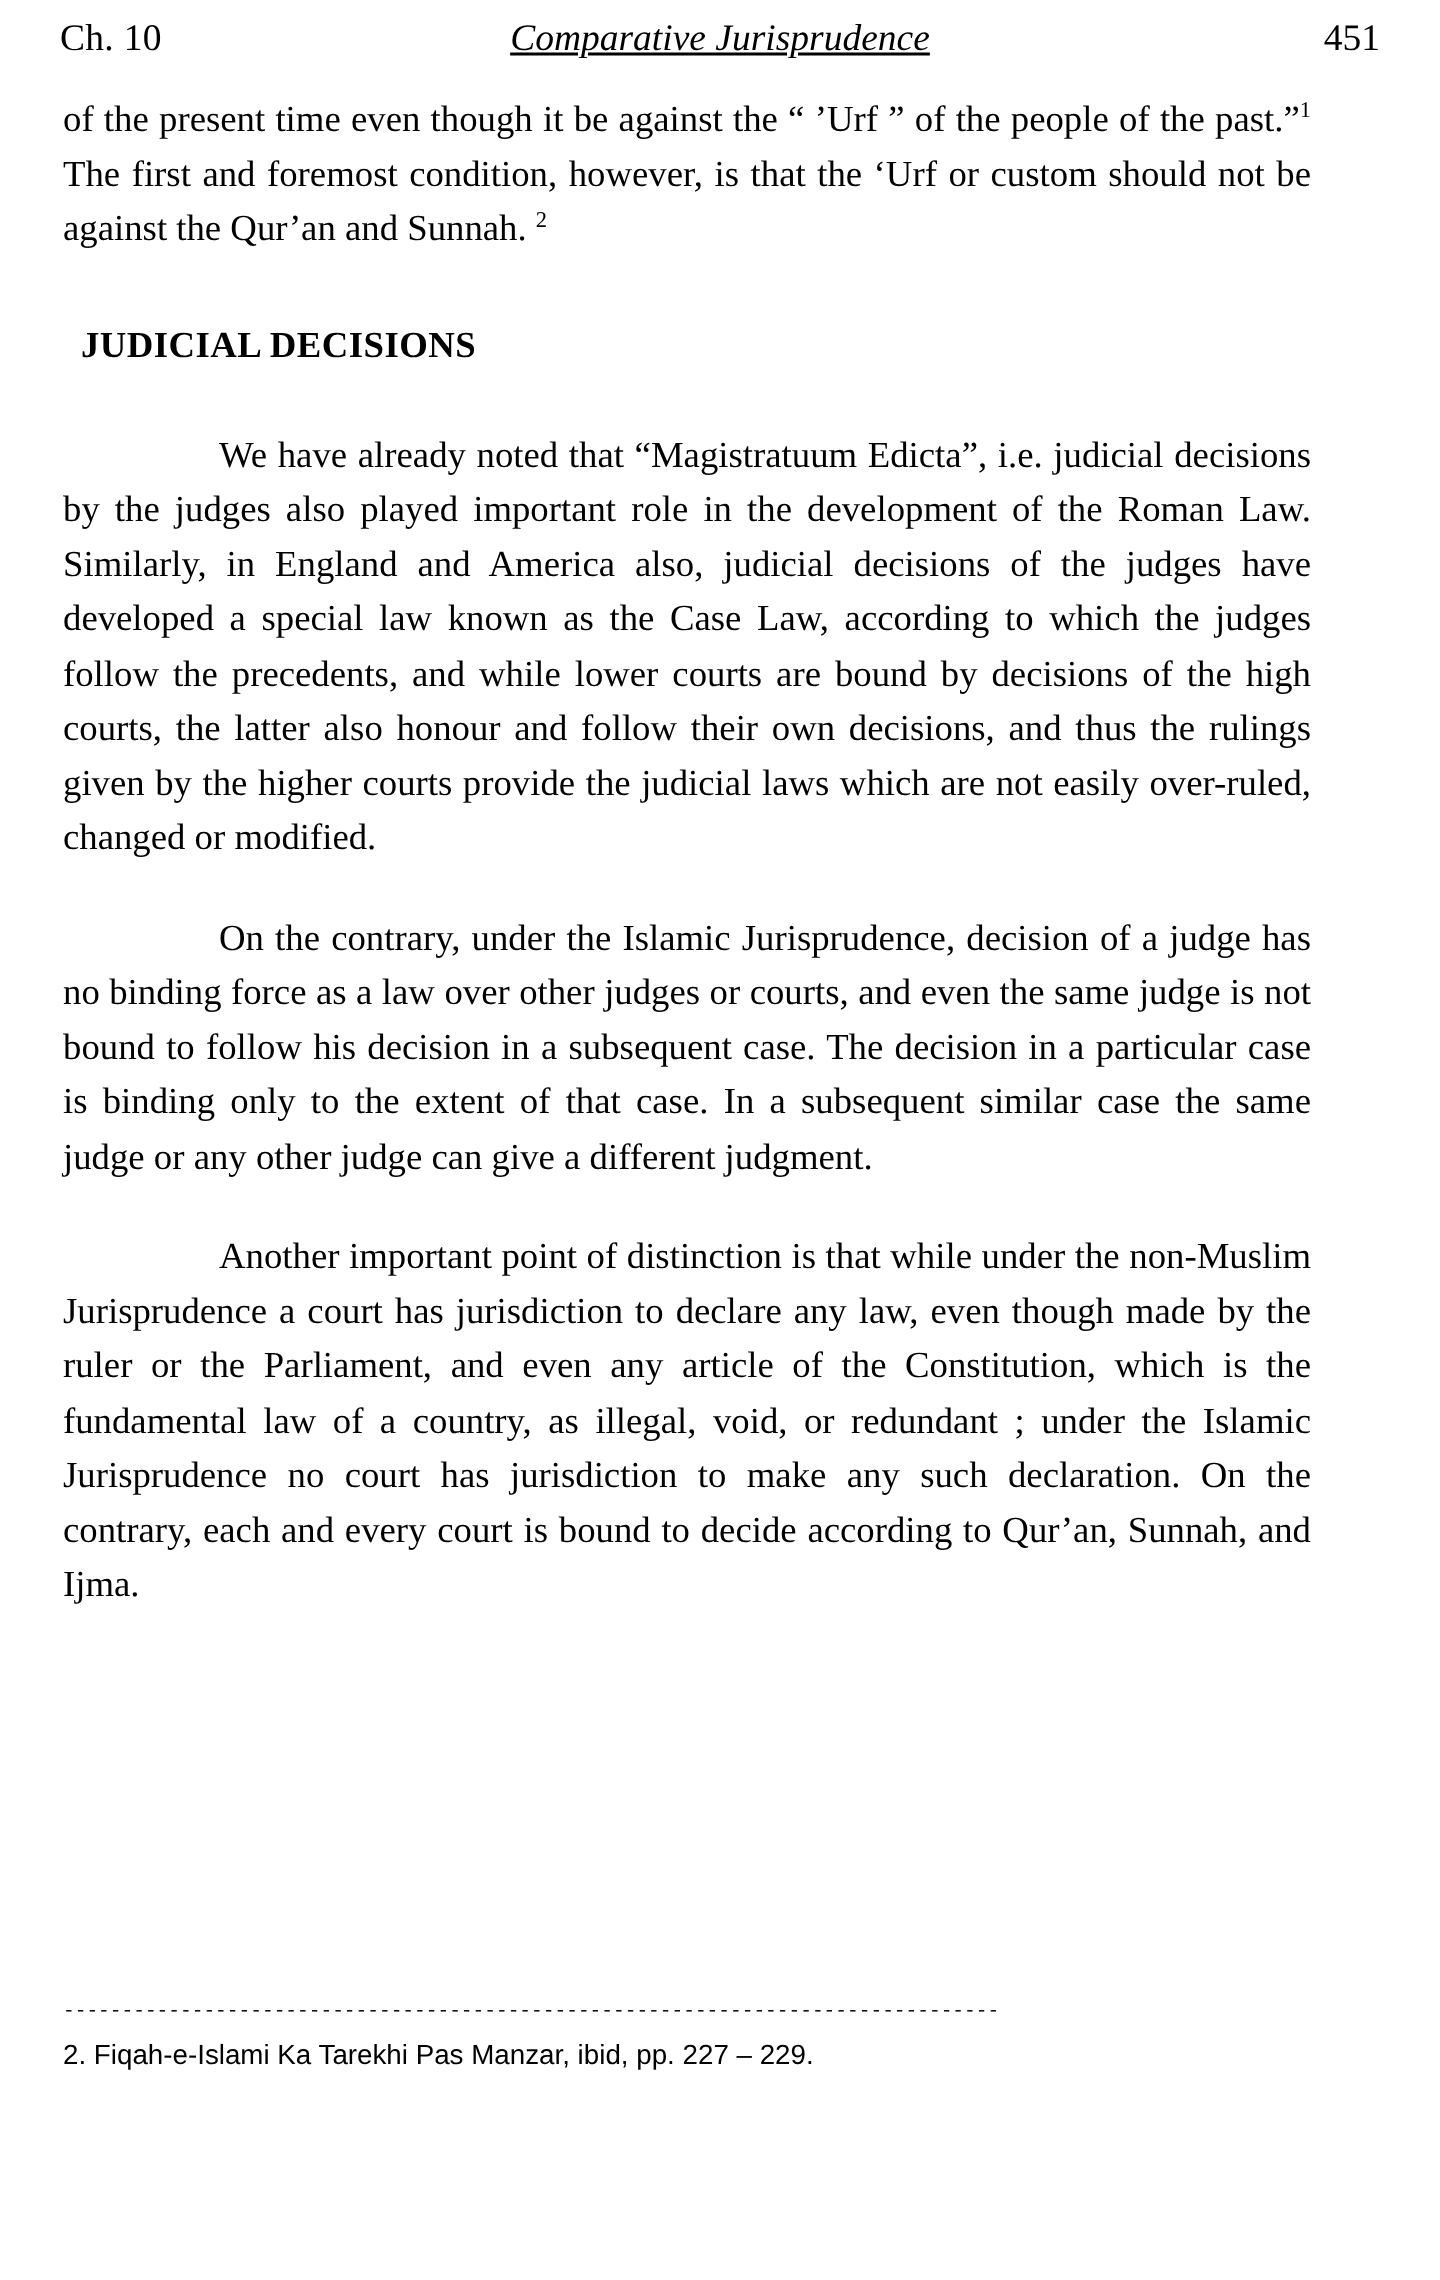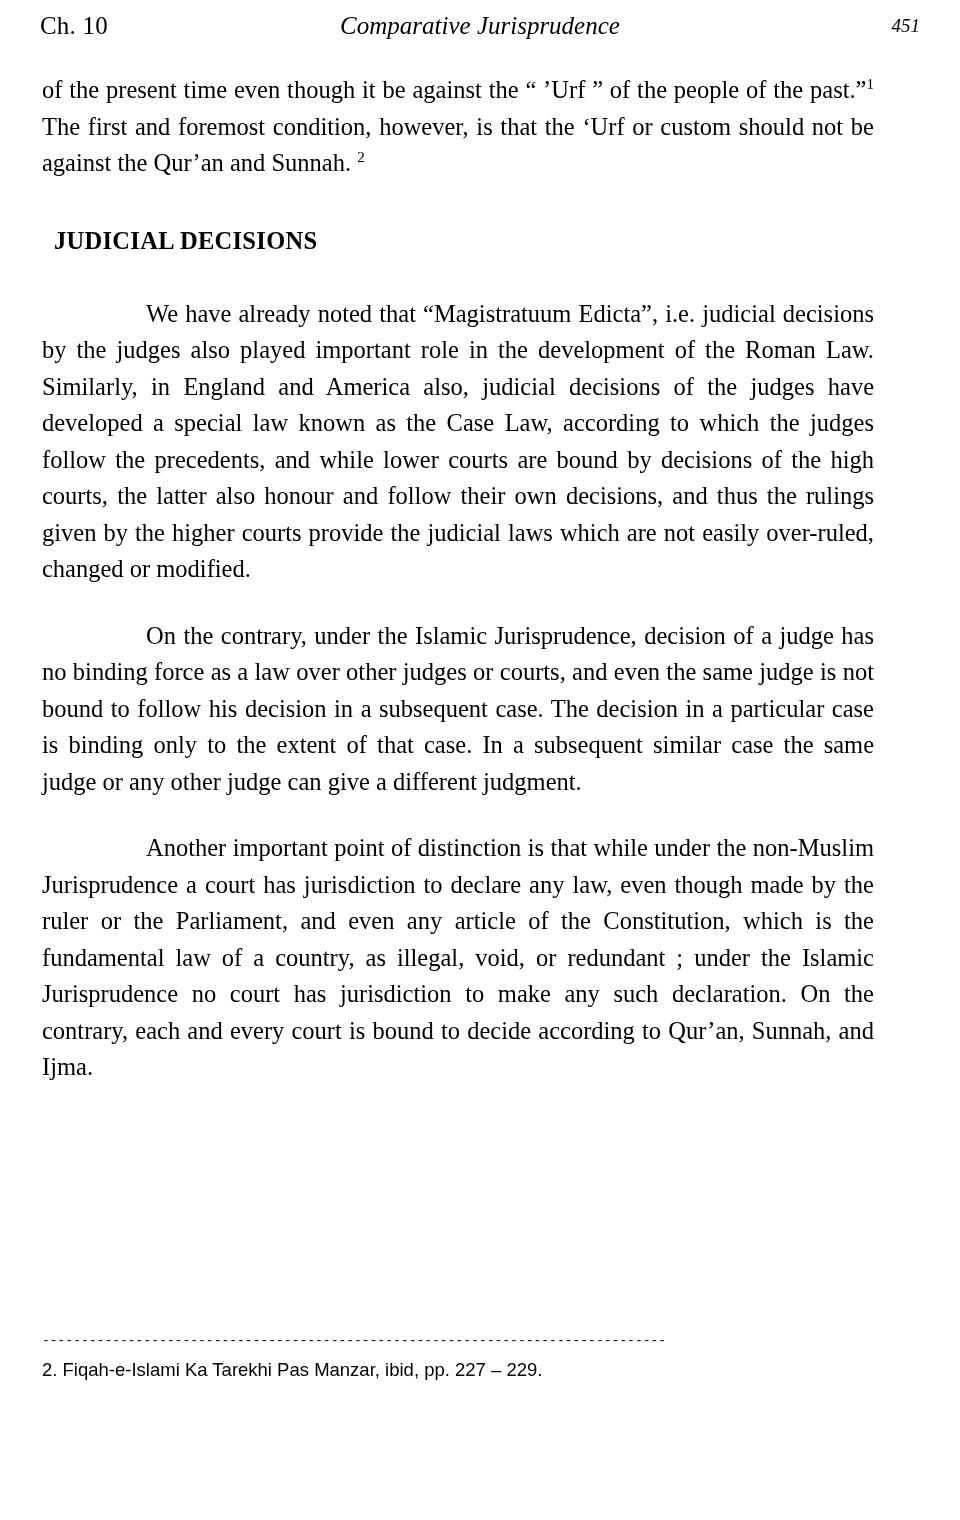--- a/index.html
+++ b/index.html
@@ -38,30 +38,30 @@
     font-size: 25px;
     letter-spacing: 0.2px;
   }
   .header-title {
     font-style: italic;
     font-size: 25px;
     position: absolute;
     left: 50%;
     transform: translateX(-50%);
     white-space: nowrap;
+    text-decoration: underline;
   }
   .header-page {
-    font-size: 19px;
-    font-style: italic;
+    font-size: 25px;
   }
 
   
   .content {
     position: absolute;
-    top: 72px;
+    top: 62px;
     left: 42px;
     width: 832px;
     font-family: Liberation Serif, serif;
   }
   p.body-par {
     margin: 0 0 0 0;
     font-size: 24.5px;
     line-height: 36.5px;
     text-align: justify;
     text-justify: inter-word;

